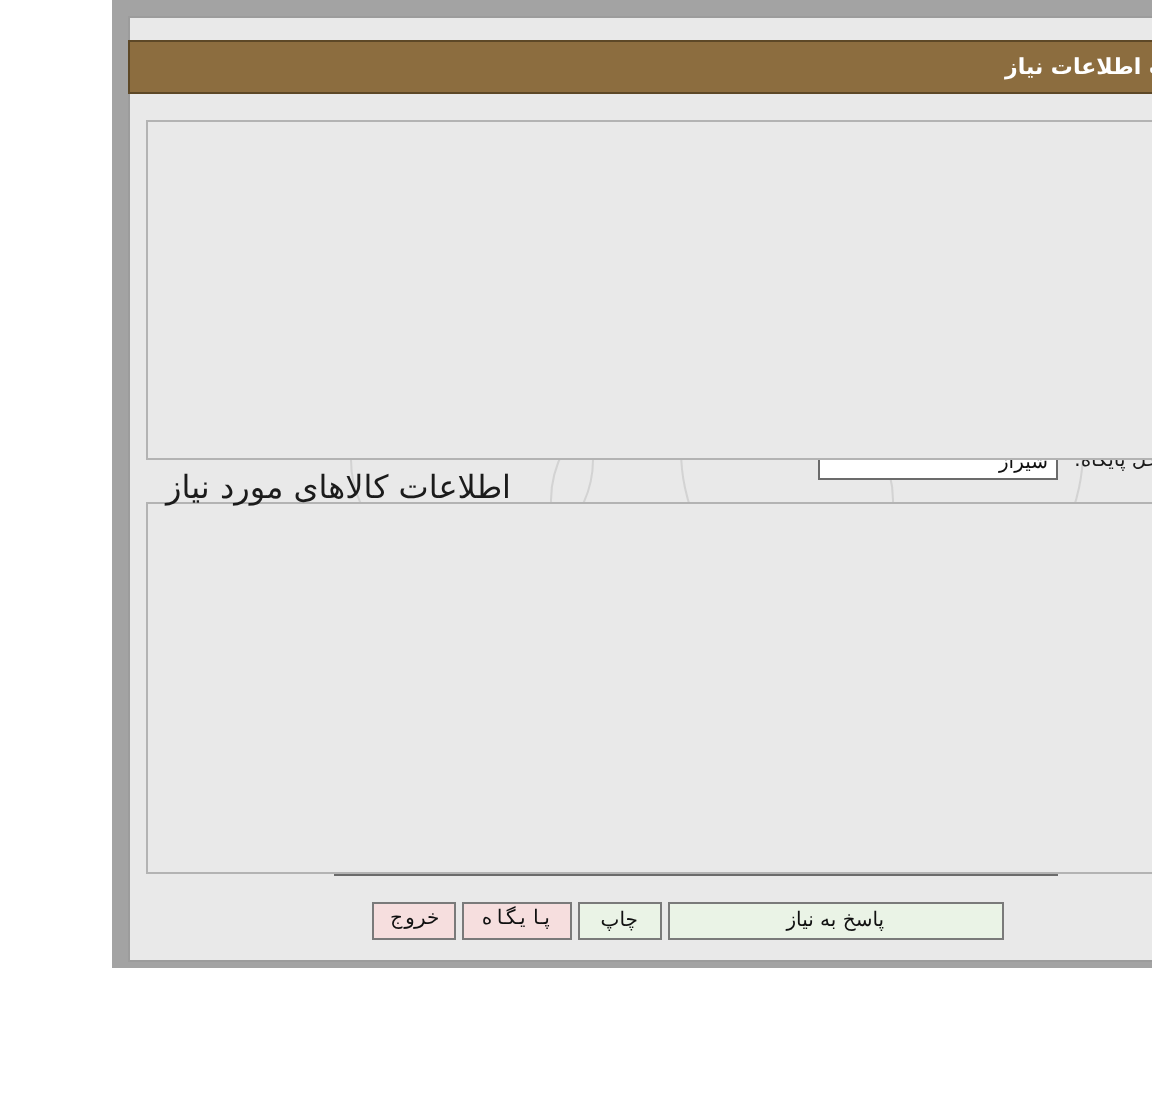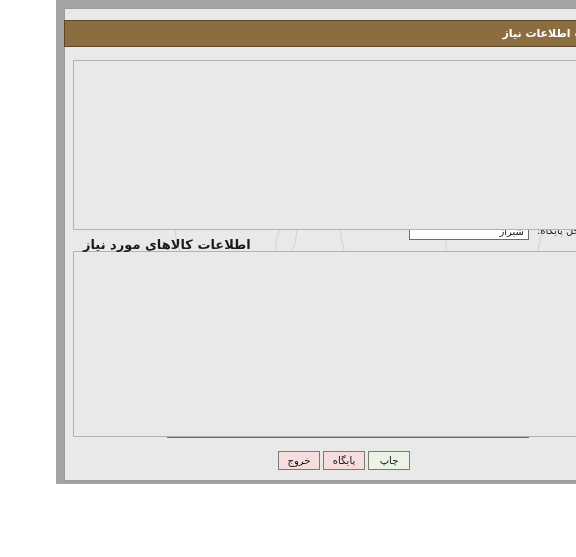--- a/index.html
+++ b/index.html
@@ -187,21 +187,21 @@
     align-items: center;
     justify-content: center;
     padding: 0 8px;
     box-sizing: border-box;
     cursor: pointer;
     font-family: "DejaVu Sans", "Liberation Sans", sans-serif;
   }
   .btn.wide { min-width: 168px; }
   .btn.med  { min-width: 132px; }
   .btn.small{ min-width: 42px; }
-  .btn.pink { background: #f6dede; }
+  .btn.pink { background: #f6dede; font-family: Liberation Mono, monospace; }
   .bottom-blank {
     position: absolute;
     left: 0; top: 484px;
     width: 576px; height: 73px;
     background: #ffffff;
   }
 </style>
 </head>
 <body>
 
@@ -272,21 +272,21 @@
       <span class="lbl" style="width:74px;">استان محل تحویل:</span>
       <div class="field right" style="width:120px; margin-right:4px;">فارس</div>
     </div>
 
     <div class="row" style="left:8px; top:212px; width:544px; height:20px; justify-content:flex-start; padding-right:10px; box-sizing:border-box;">
       <span class="lbl" style="width:74px;">شهر محل پایگاه:</span>
       <div class="field right" style="width:120px; margin-right:4px;">شیراز</div>
     </div>
 
     <div style="position:absolute; left:8px; top:225px; width:544px; text-align:left; direction:rtl; z-index:4; box-sizing:border-box; padding-left:10px;">
-      <span style="font-size:13px; font-weight:bold; color:#1b1b1b;">اطلاعات کالاهای مورد نیاز</span>
+      <span style="font-size:16px; font-weight:normal; color:#1b1b1b;">اطلاعات کالاهای مورد نیاز</span>
     </div>
 
     <div class="panel" id="panel-goods" style="left:8px; top:242px; width:544px; height:186px;"></div>
 
     <div class="row" style="left:8px; top:248px; width:544px; height:32px; justify-content:flex-start; padding-right:10px; box-sizing:border-box; align-items:flex-start;">
       <span class="lbl" style="width:74px; padding-top:10px;">شرح کلی نیاز:</span>
       <div class="textarea" style="width:362px; height:32px; margin-right:4px;">خرید لوله و اتصالات اسپلیت مطابق با مشخصات موجود در برگ پیشنهاد قیمت</div>
     </div>
 
     <div class="row" style="left:8px; top:285px; width:544px; height:20px; justify-content:flex-start; padding-right:10px; box-sizing:border-box;">
@@ -309,19 +309,20 @@
     </div>
 
     <div class="row" style="left:8px; top:385px; width:544px; height:46px; justify-content:flex-start; padding-right:10px; box-sizing:border-box; align-items:flex-start;">
       <span class="lbl" style="width:74px; padding-top:18px;">توضیحات خریدار:</span>
       <div class="textarea" style="width:362px; height:44px; margin-right:4px;">کلیه شرکت کنندگان می بایست برگ پیشنهاد قیمت را تکمیل کنند.</div>
     </div>
 
   </div>
 
   <div class="buttonbar">
+    <button class="btn wide">پاسخ به نیاز</button>
     <button class="btn small">چاپ</button>
     <button class="btn small pink">پایگاه</button>
     <button class="btn small pink">خروج</button>
   </div>
 
   <div class="bottom-blank"></div>
 </div>
 
 </body></html>

